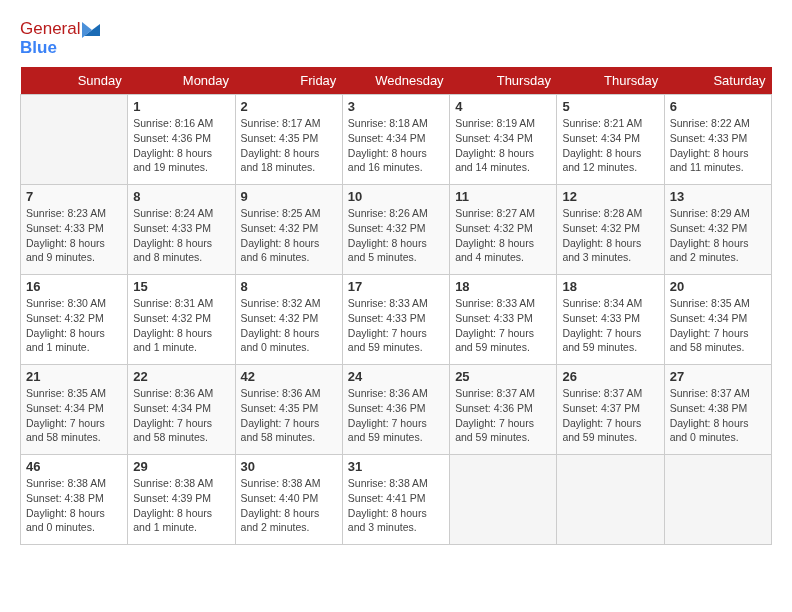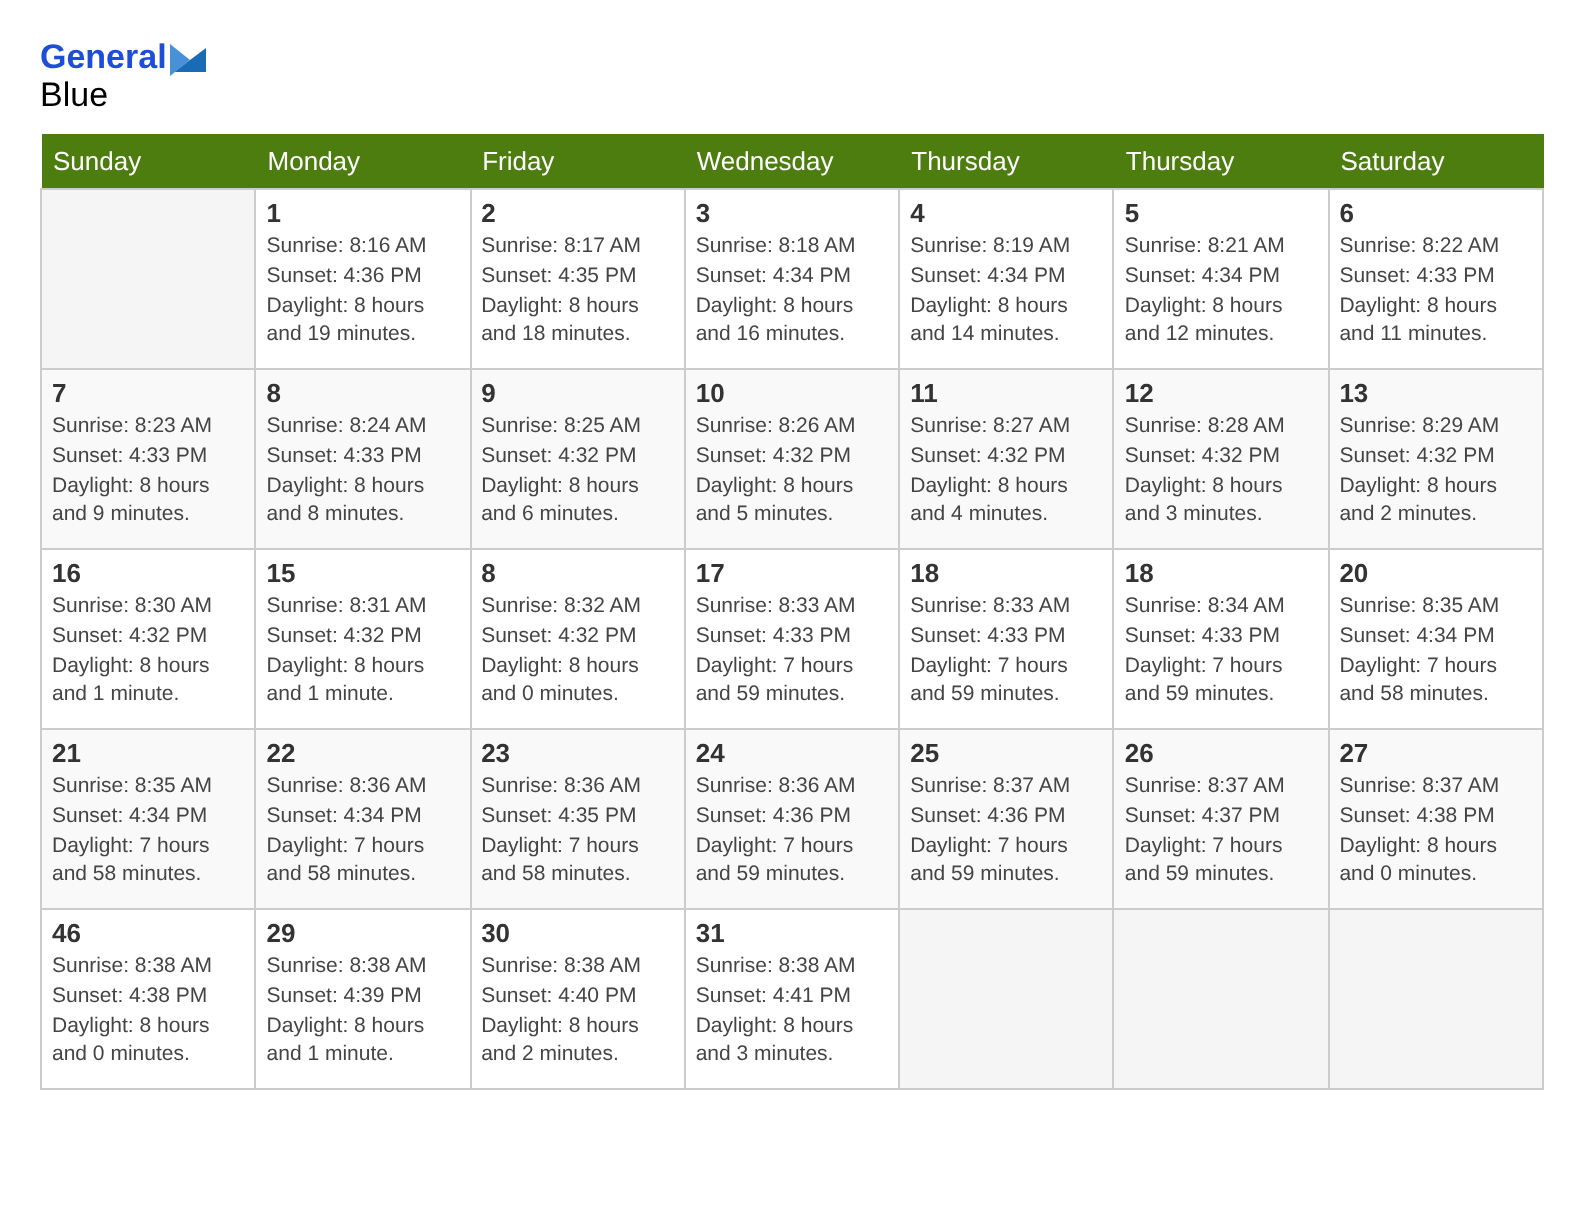--- a/index.html
+++ b/index.html
@@ -33,23 +33,23 @@
     .location-title {
       font-size: 16px;
       color: #555;
     }
     .calendar-table {
       width: 100%;
       border-collapse: collapse;
       font-size: 11px;
     }
     .calendar-table th {
-      background-color: #4d7c0f;
+      background-color: #b91c1c;
       color: #fff;
-      text-align: left;
+      text-align: right;
       padding: 6px 6px;
       font-size: 13px;
       font-weight: normal;
     }
     .calendar-table td {
       border: 1px solid #ccc;
       vertical-align: top;
       padding: 4px 5px;
       width: calc(100% / 7);
       min-height: 80px;
@@ -74,25 +74,25 @@
     .empty-cell {
       background: #f5f5f5 !important;
     }
   </style>
 </head>
 <body>
 
 <div class="header">
   <div class="logo">
   <div style="line-height:1.1">
-    <span style="display:block; font-size:17px; font-weight:bold; color:#1d4ed8; font-family:Arial">General<svg style="display:inline-block;vertical-align:middle;margin-left:2px" width="18" height="16" viewBox="0 0 18 16">
+    <span style="display:block; font-size:17px; font-weight:normal; color:#b91c1c; font-family:Arial">General<svg style="display:inline-block;vertical-align:middle;margin-left:2px" width="18" height="16" viewBox="0 0 18 16">
             <polygon points="2,14 18,14 18,2 10,8" fill="#1a6bb5"></polygon>
             <polygon points="0,0 0,16 10,8" fill="#4a90d9"></polygon>
           </svg></span>
-    <span style="display:block; font-size:17px; font-weight:normal; color:#000000; font-family:Arial">Blue</span>
+    <span style="display:block; font-size:17px; font-weight:bold; color:#3b82f6; font-family:Arial">Blue</span>
   </div>
 </div>
   <div class="title-block">
     <div class="month-title"></div>
     <div class="location-title"></div>
   </div>
 </div>
 
 <table class="calendar-table">
   <thead>
@@ -197,21 +197,21 @@
       <tr>
         <td>
           <span class="day-number">21</span>
           <div class="day-info">Sunrise: 8:35 AM<br>Sunset: 4:34 PM<br>Daylight: 7 hours and 58 minutes.</div>
         </td>
         <td>
           <span class="day-number">22</span>
           <div class="day-info">Sunrise: 8:36 AM<br>Sunset: 4:34 PM<br>Daylight: 7 hours and 58 minutes.</div>
         </td>
         <td>
-          <span class="day-number">23</span>
+          <span class="day-number">42</span>
           <div class="day-info">Sunrise: 8:36 AM<br>Sunset: 4:35 PM<br>Daylight: 7 hours and 58 minutes.</div>
         </td>
         <td>
           <span class="day-number">24</span>
           <div class="day-info">Sunrise: 8:36 AM<br>Sunset: 4:36 PM<br>Daylight: 7 hours and 59 minutes.</div>
         </td>
         <td>
           <span class="day-number">25</span>
           <div class="day-info">Sunrise: 8:37 AM<br>Sunset: 4:36 PM<br>Daylight: 7 hours and 59 minutes.</div>
         </td>

